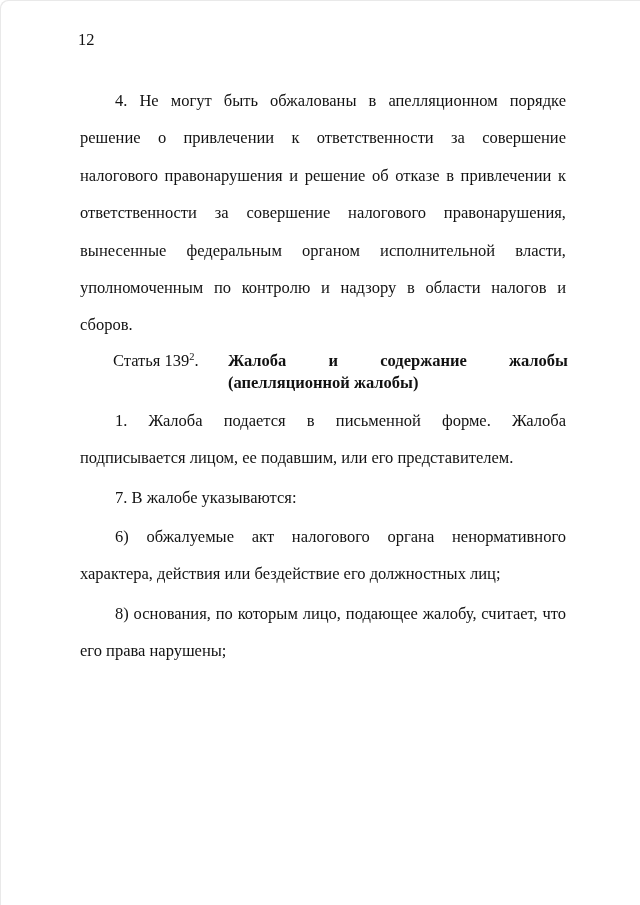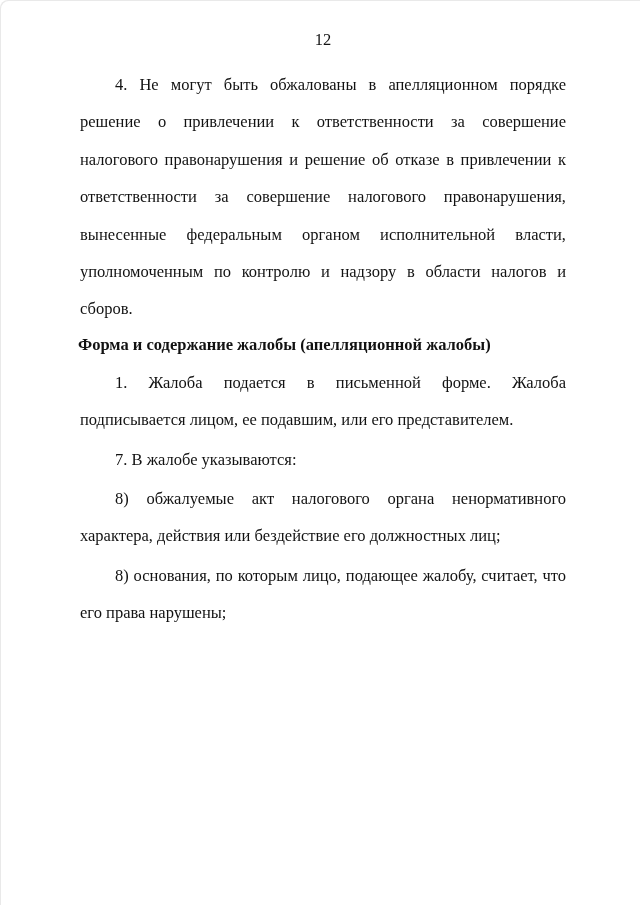--- a/index.html
+++ b/index.html
@@ -17,24 +17,23 @@
     height: 905px;
     background: #ffffff;
     border-top-left-radius: 8px;
     box-shadow: inset 1px 1px 0 #e9e9e9;
     overflow: hidden;
   }
   .content {
     padding: 30px 72px 0 78px;
   }
   .page-number {
-    text-align: center;
     font-size: 16.5px;
     line-height: 20px;
-    margin-bottom: 16px;
+    margin-bottom: 32px;
     font-family: Liberation Serif, serif;
   }
   p.body-par {
     font-size: 16.5px;
     line-height: 37.4px;
     text-align: justify;
     text-indent: 35px;
     margin: 2px;
   }
   .article-heading {
@@ -63,27 +62,28 @@
 <body>
 
 <div class="page">
   <div class="content">
 
     <div class="page-number">12</div>
 
     <p class="body-par">4. Не могут быть обжалованы в апелляционном порядке решение о привлечении к ответственности за совершение налогового правонарушения и решение об отказе в привлечении к ответственности за совершение налогового правонарушения, вынесенные федеральным органом исполнительной власти, уполномоченным по контролю и надзору в области налогов и сборов.</p>
 
     <div class="article-heading">
-      <span class="article-title">Форма и содержание жалобы (апелляционной жалобы)</span>
+      <span class="article-number"><span>Статья 139</span><sup>2</sup><span>.</span></span>
+      <span class="article-title">Жалоба и содержание жалобы (апелляционной жалобы)</span>
     </div>
 
     <p class="body-par">1. Жалоба подается в письменной форме. Жалоба подписывается лицом, ее подавшим, или его представителем.</p>
 
     <p class="body-par">7. В жалобе указываются:</p>
 
 
-    <p class="body-par">8) обжалуемые акт налогового органа ненормативного характера, действия или бездействие его должностных лиц;</p>
+    <p class="body-par">6) обжалуемые акт налогового органа ненормативного характера, действия или бездействие его должностных лиц;</p>
 
 
     <p class="body-par">8) основания, по которым лицо, подающее жалобу, считает, что его права нарушены;</p>
 
   </div>
 </div>
 
 </body></html>

